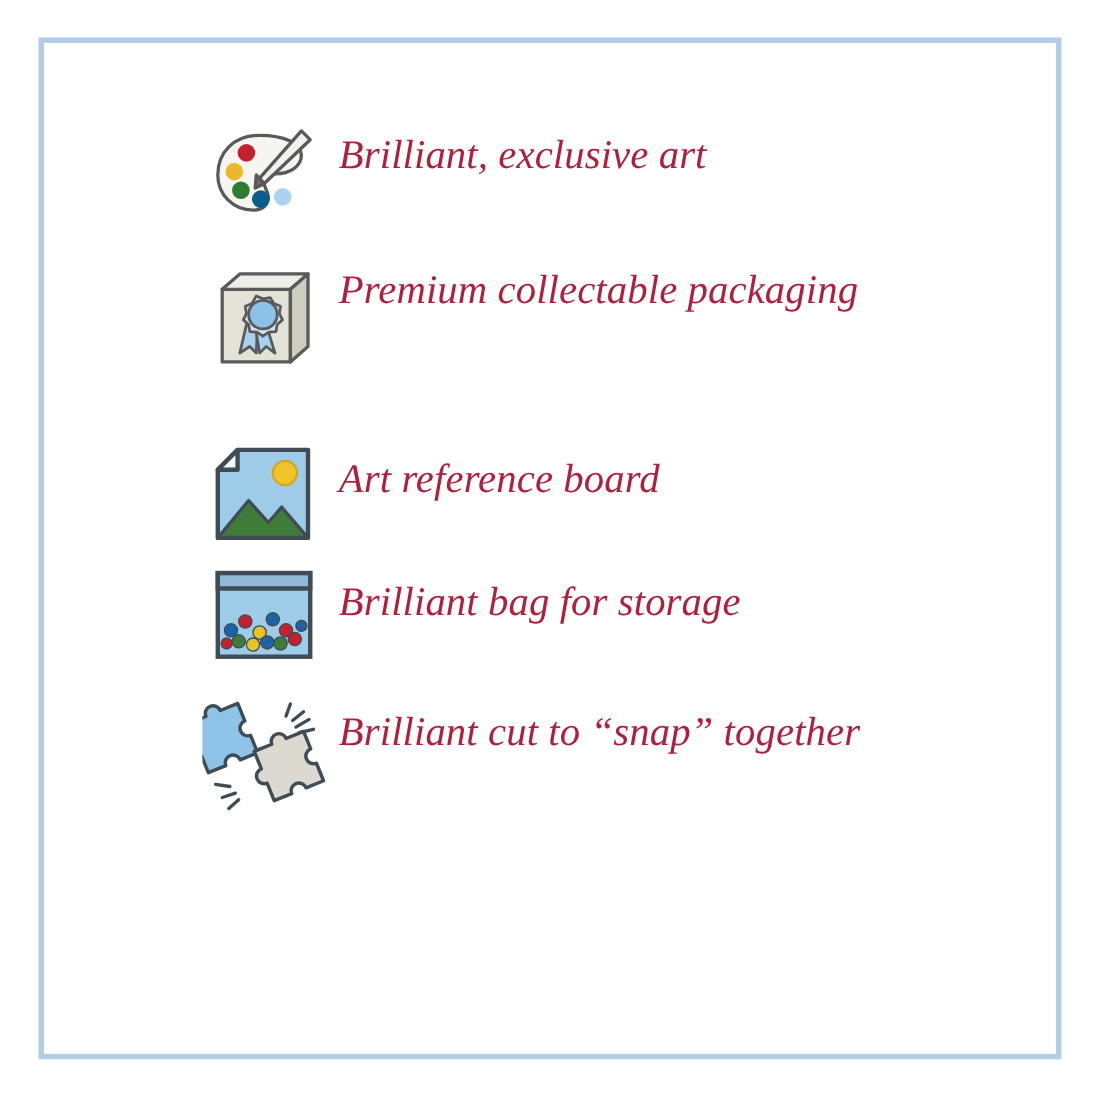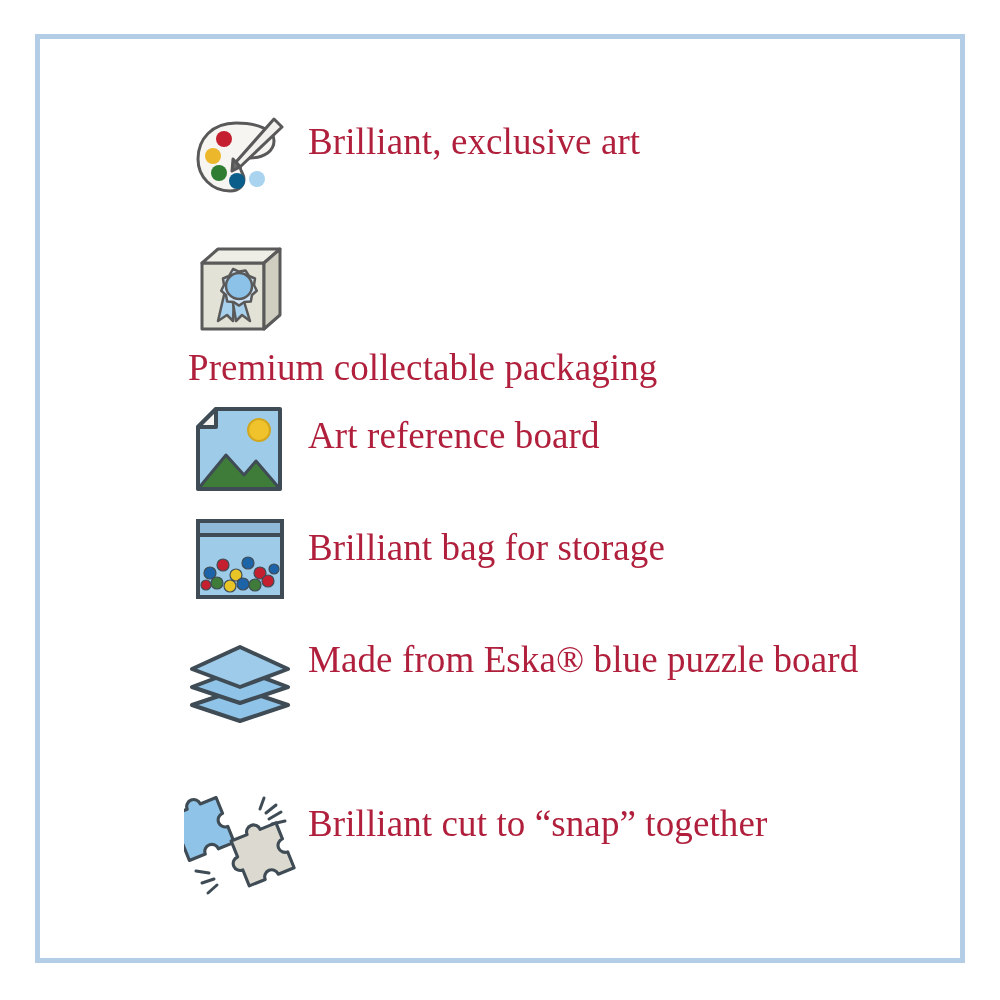--- a/index.html
+++ b/index.html
@@ -39,20 +39,21 @@
     top: 58px;
     width: 740px;
     display: flex;
     flex-direction: column;
   }
 
   .feature-row {
     display: flex;
     align-items: flex-start;
     width: 100%;
+    font-style: italic;
   }
 
   .icon-cell {
     width: 120px;
     min-width: 120px;
     display: flex;
     align-items: center;
     justify-content: center;
     padding-top: 4px;
   }
@@ -62,21 +63,21 @@
     color: #b01f3b;
     font-size: 37px;
     line-height: 1.23;
     letter-spacing: 0.1px;
     padding-left: 8px;
     padding-top: 2px;
   }
 
   
   .row-0 { height: 140px; }
-  .row-1 { height: 158px; flex-direction: column; }
+  .row-1 { height: 158px; }
   .row-2 { height: 114px; }
   .row-3 { height: 118px; }
   .row-4 { height: 158px; }
   .row-5 { height: 140px; }
 
   .row-0 .label-cell { padding-top: 22px; }
   .row-1 .label-cell { padding-top: 4px; }
   .row-2 .label-cell { padding-top: 18px; }
   .row-3 .label-cell { padding-top: 16px; }
   .row-4 .label-cell { padding-top: 10px; }
@@ -166,30 +167,20 @@
               <circle cx="65" cy="70" r="6" fill="#3f7c3a"></circle>
               <circle cx="78" cy="66" r="6" fill="#c4202f"></circle>
               <circle cx="16" cy="70" r="5" fill="#c4202f"></circle>
               <circle cx="84" cy="54" r="5" fill="#1d63a8"></circle>
             </g>
           </svg>
         </div>
         <div class="label-cell">Brilliant bag for storage</div>
       </div>
 
-      <div class="feature-row row-4">
-        <div class="icon-cell">
-          <svg width="108" height="92" viewBox="0 0 108 92">
-            <path d="M54 52 L6 68 L54 84 L102 68 Z" fill="#8fc4e8" stroke="#3f4c55" stroke-width="4" stroke-linejoin="round"></path>
-            <path d="M54 32 L6 50 L54 66 L102 50 Z" fill="#8fc4e8" stroke="#3f4c55" stroke-width="4" stroke-linejoin="round"></path>
-            <path d="M54 10 L6 32 L54 50 L102 32 Z" fill="#9ecbea" stroke="#3f4c55" stroke-width="4" stroke-linejoin="round"></path>
-          </svg>
-        </div>
-        <div class="label-cell">Made from Eska® blue puzzle board</div>
-      </div>
 
       <div class="feature-row row-5">
         <div class="icon-cell">
           <svg width="112" height="112" viewBox="0 0 112 112">
             <g transform="rotate(-22 56 56)">
 
               <path d="M18 22 H40 a9 9 0 1 1 18 0 H80 V44 a9 9 0 1 0 0 18 V84 H58 a9 9 0 1 0 -18 0 H18 V62 a9 9 0 1 1 0 -18 Z" transform="translate(-10,-16) scale(0.78)" fill="#8fc4e8" stroke="#3f4c55" stroke-width="4" stroke-linejoin="round"></path>
 
               <path d="M18 22 H40 a9 9 0 1 1 18 0 H80 V44 a9 9 0 1 0 0 18 V84 H58 a9 9 0 1 0 -18 0 H18 V62 a9 9 0 1 1 0 -18 Z" transform="translate(36,30) scale(0.78)" fill="#dcdad0" stroke="#3f4c55" stroke-width="4" stroke-linejoin="round"></path>
             </g>

